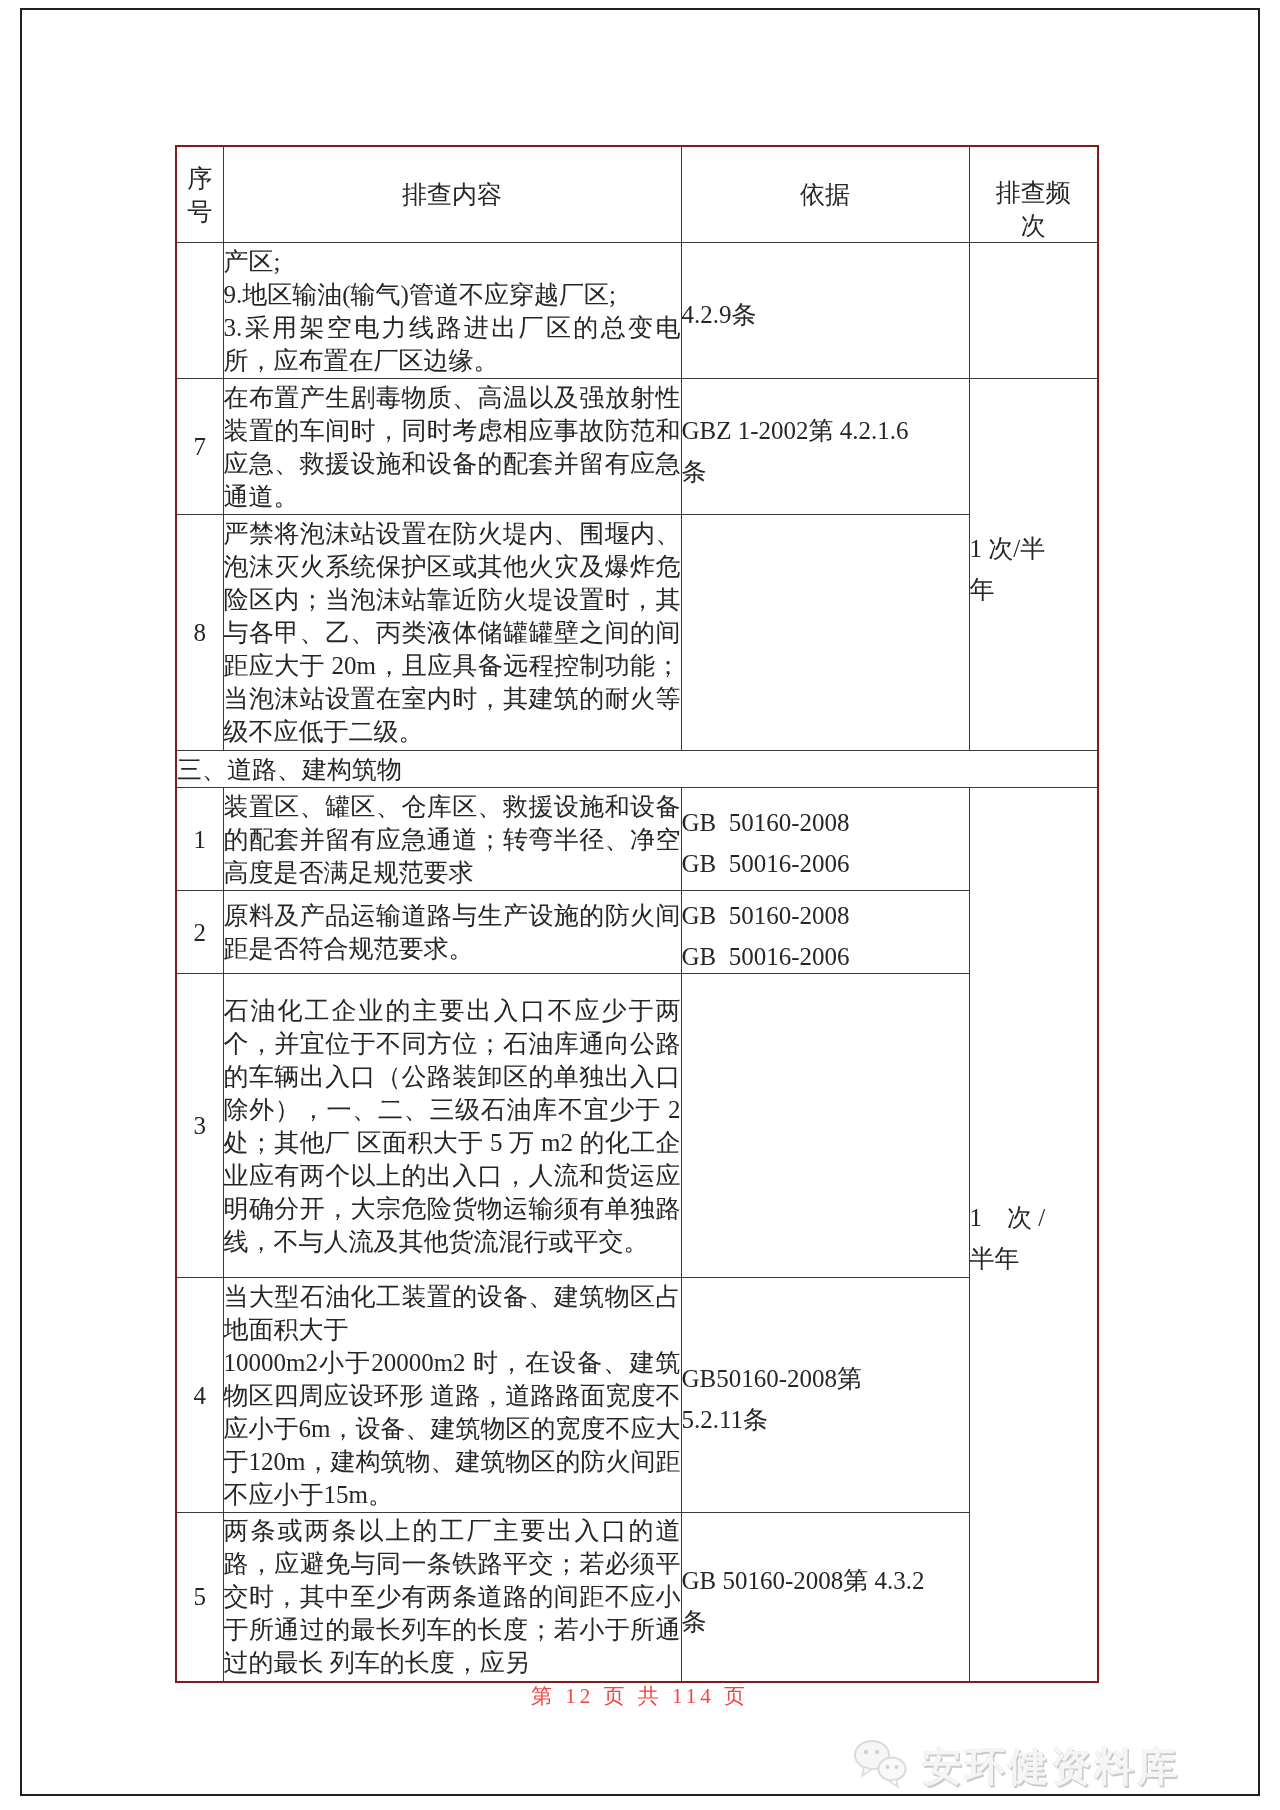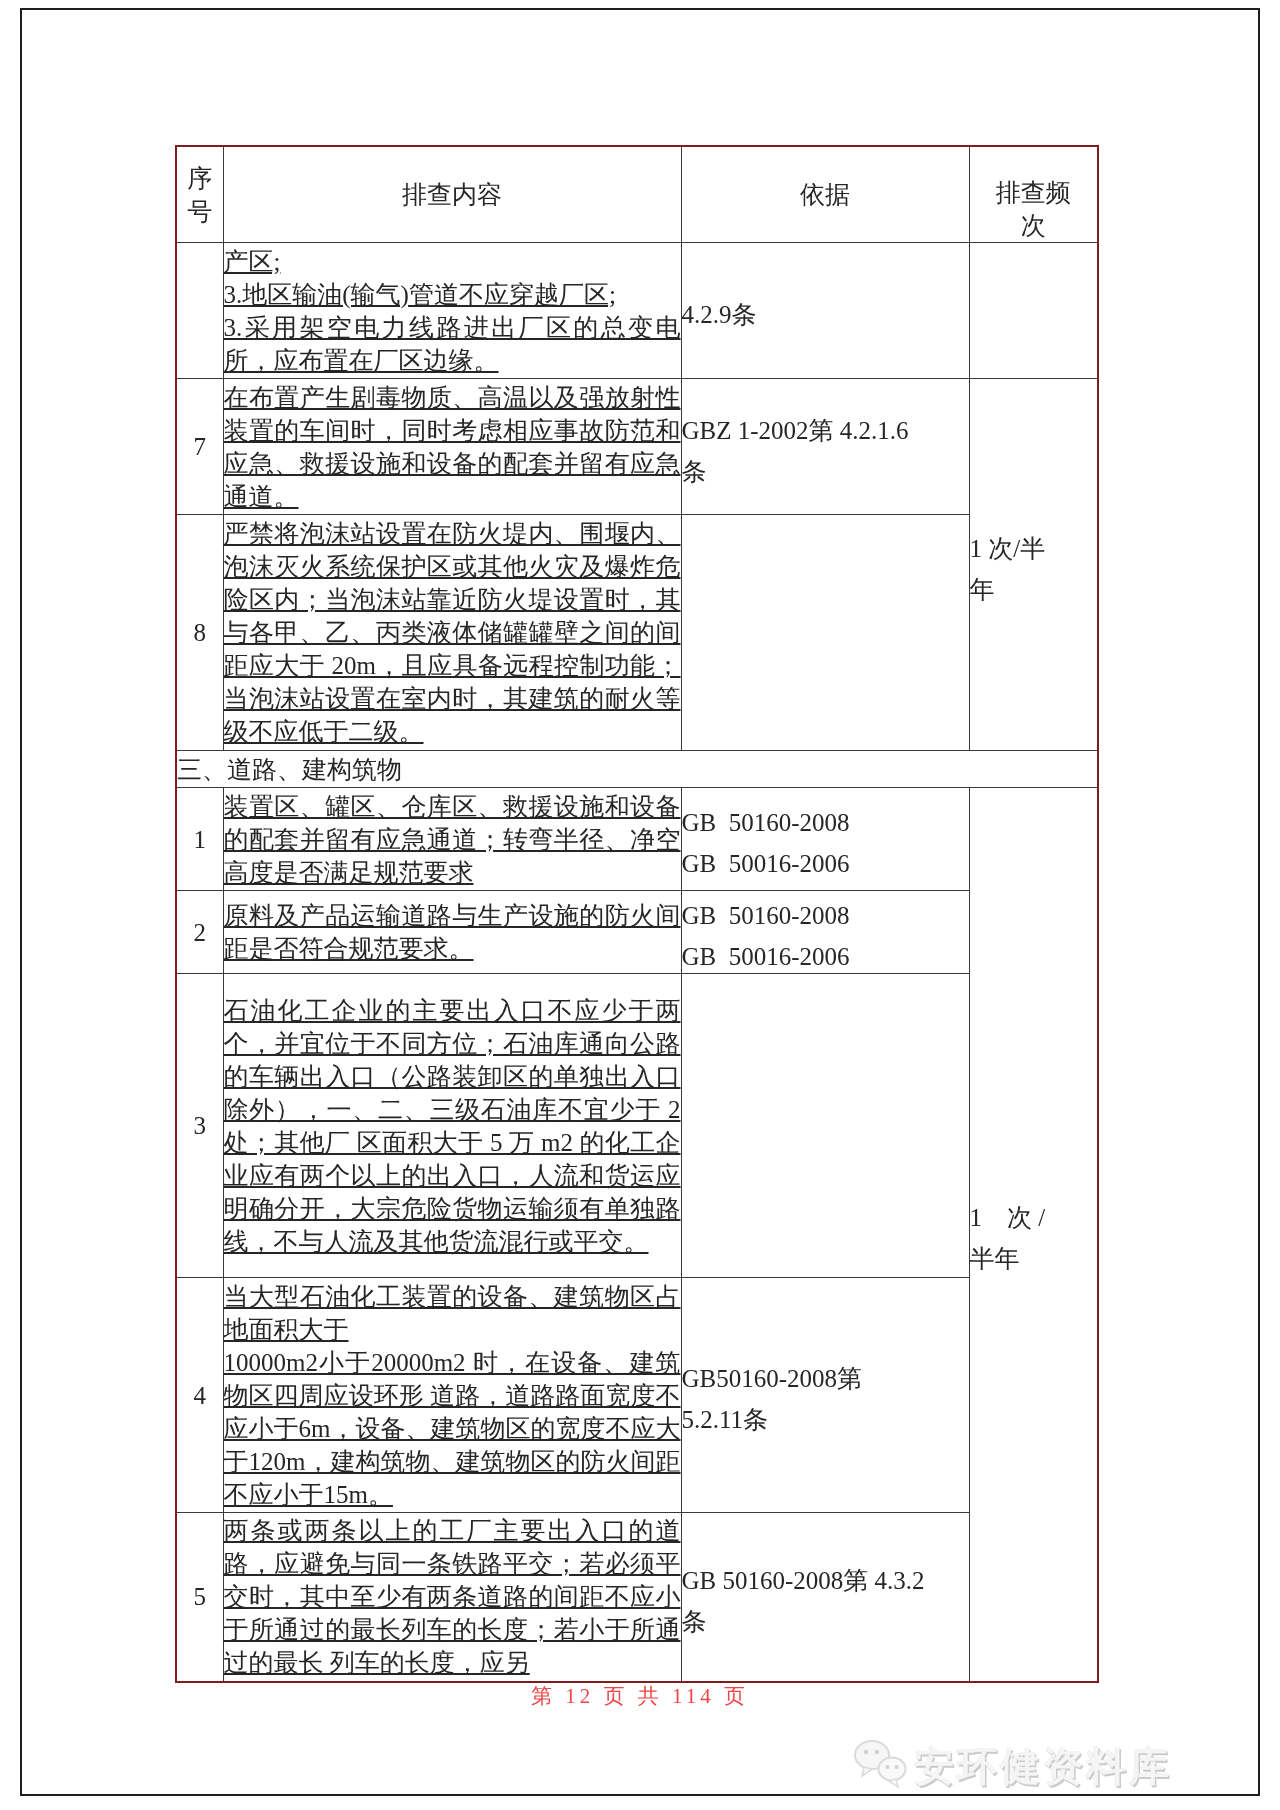--- a/index.html
+++ b/index.html
@@ -12,35 +12,35 @@
   table.checklist td,table.checklist th{border:1px solid #3a3a3a;box-sizing:border-box;
        font-size:25px;line-height:33px;font-weight:normal;vertical-align:middle;padding:0;}
   table.checklist{border:2px solid #7f1d1d;}
   th.hdr{font-weight:bold;text-align:center;font-size:26px;line-height:34px;}
   .col-no{width:47px;}
   .col-content{width:458px;}
   .col-basis{width:288px;}
   .col-freq{width:129px;}
   td.no-cell{text-align:center;vertical-align:middle;}
   td.content-cell{vertical-align:top;padding:3px 8px 0 8px;}
-  .para{text-align:justify;text-justify:inter-ideograph;text-decoration:underline;}
+  .para{text-align:justify;text-justify:inter-ideograph;}
   td.basis-cell{vertical-align:top;padding:3px 4px 0 10px;}
   td.freq-cell{vertical-align:top;padding:3px 4px 0 10px;}
   .pline{white-space:pre-wrap;margin-top:8px;}
   td.section-cell{font-weight:bold;padding:1px 4px 1px 5px;font-size:26px;}
   .hdr-freq-inner{display:inline-block;width:3em;text-align:center;margin-top:29px;}
   .h-hdr{height:75px;} .h-cont{height:136px;} .h-r7{height:136px;} .h-r8{height:236px;}
   .h-sec{height:37px;padding-left:45px;} .h-s1{height:103px;} .h-s2{height:68px;} .h-s3{height:304px;}
   .h-s4{height:235px;} .h-s5{height:169px;}
   .footer{position:absolute;left:0;top:1682px;width:1280px;text-align:center;
        font-size:21px;color:#ef4444;letter-spacing:4px;}
   .watermark{position:absolute;left:852px;top:1736px;width:380px;height:60px;
        display:flex;align-items:center;opacity:0.75;}
   .wm-text{font-size:40px;font-weight:bold;color:#f2f2f2;letter-spacing:3px;
-       text-shadow:1.5px 1.5px 0 #b9b9b9, -0.5px -0.5px 0 #e0e0e0;margin-left:4px;
+       text-shadow:1.5px 1.5px 0 #b9b9b9, -0.5px -0.5px 0 #e0e0e0;margin-left:12px;
        white-space:nowrap;}
 </style>
 </head>
 <body>
 
 <div class="page-border"></div>
 
 <table class="checklist">
   <colgroup>
     <col class="col-no">
@@ -53,21 +53,21 @@
       <th class="hdr"><span>序号</span></th>
       <th class="hdr"><span>排查内容</span></th>
       <th class="hdr"><span>依据</span></th>
       <th class="hdr"><span class="hdr-freq-inner">排查频次</span></th>
     </tr>
 
     <tr class="h-cont">
       <td class="no-cell"><span></span></td>
       <td class="content-cell">
         <div class="para">产区;</div>
-        <div class="para">3.地区输油(输气)管道不应穿越厂区;</div>
+        <div class="para">9.地区输油(输气)管道不应穿越厂区;</div>
         <div class="para">3.采用架空电力线路进出厂区的总变电所，应布置在厂区边缘。</div>
       </td>
       <td class="basis-cell">
         <div class="pline">4.2.9条</div>
       </td>
       <td class="freq-cell"></td>
     </tr>
 
     <tr class="h-r7">
       <td class="no-cell"><span>7</span></td>

